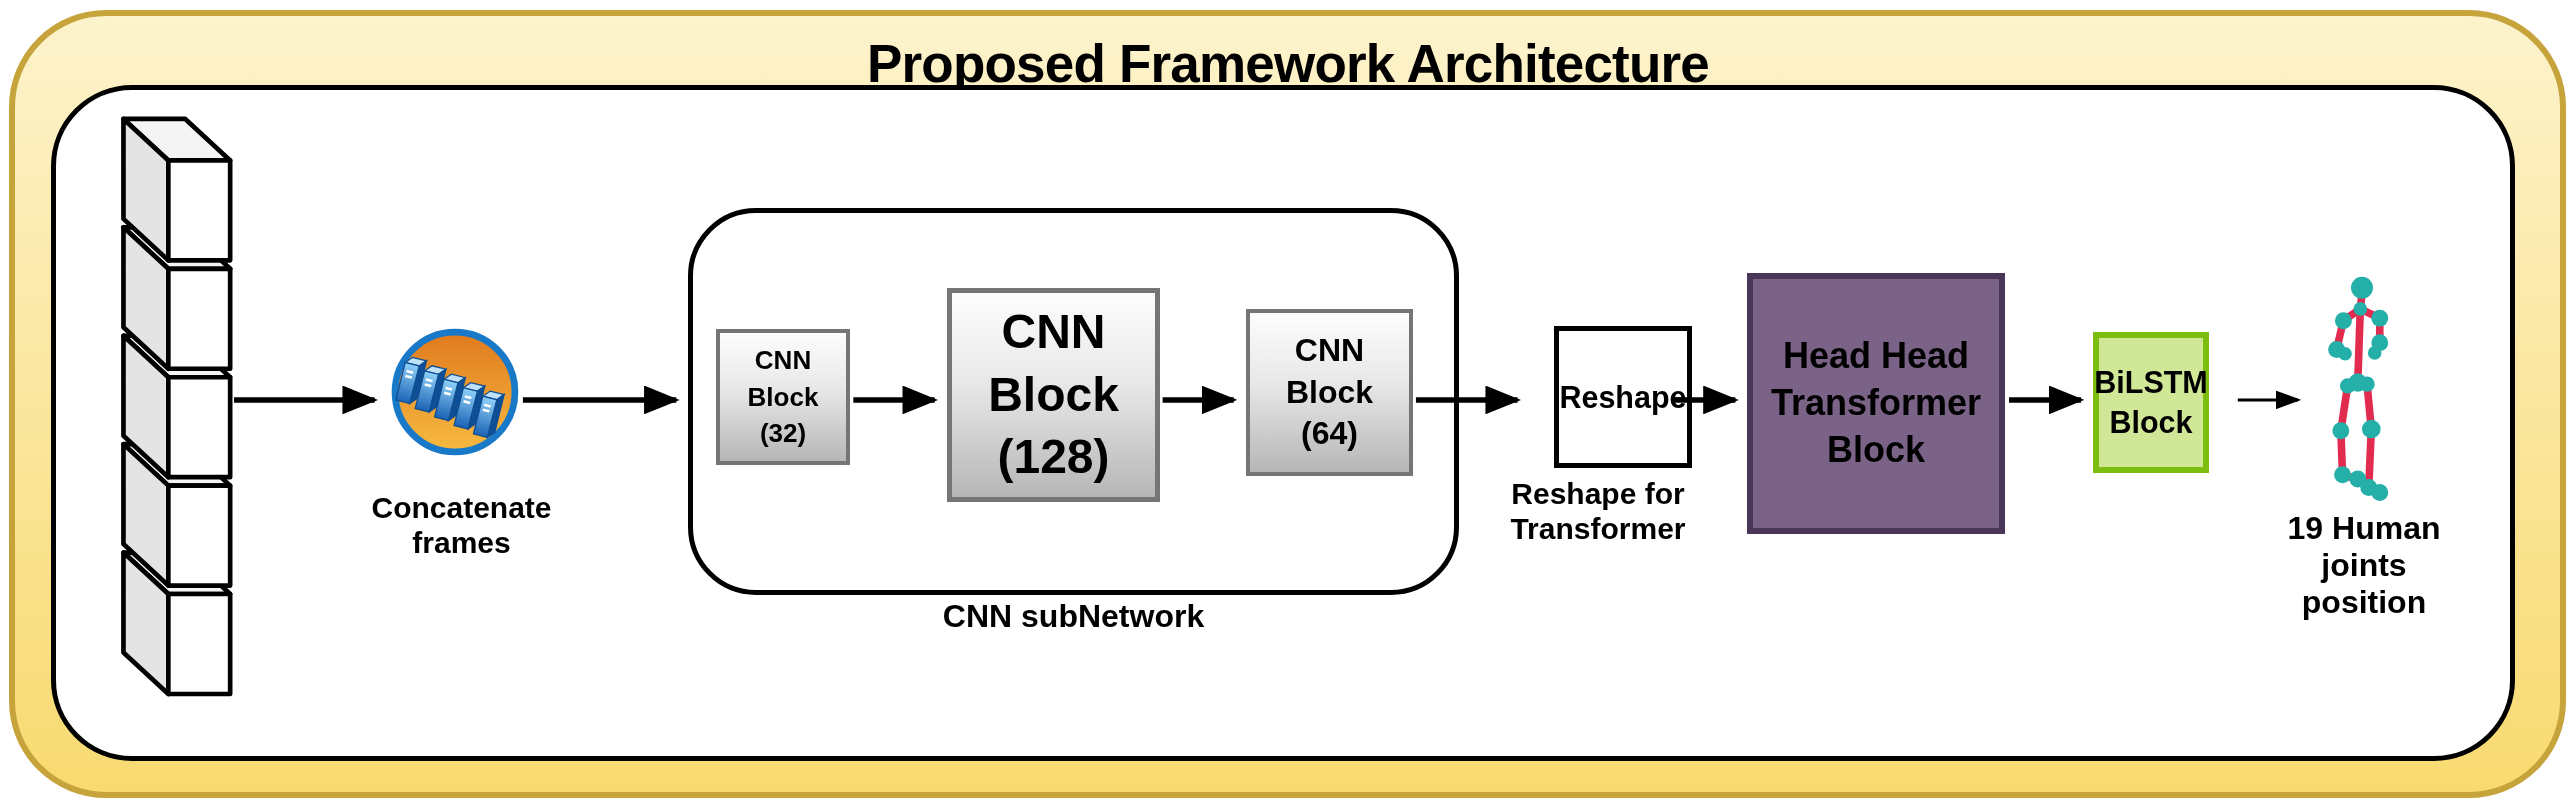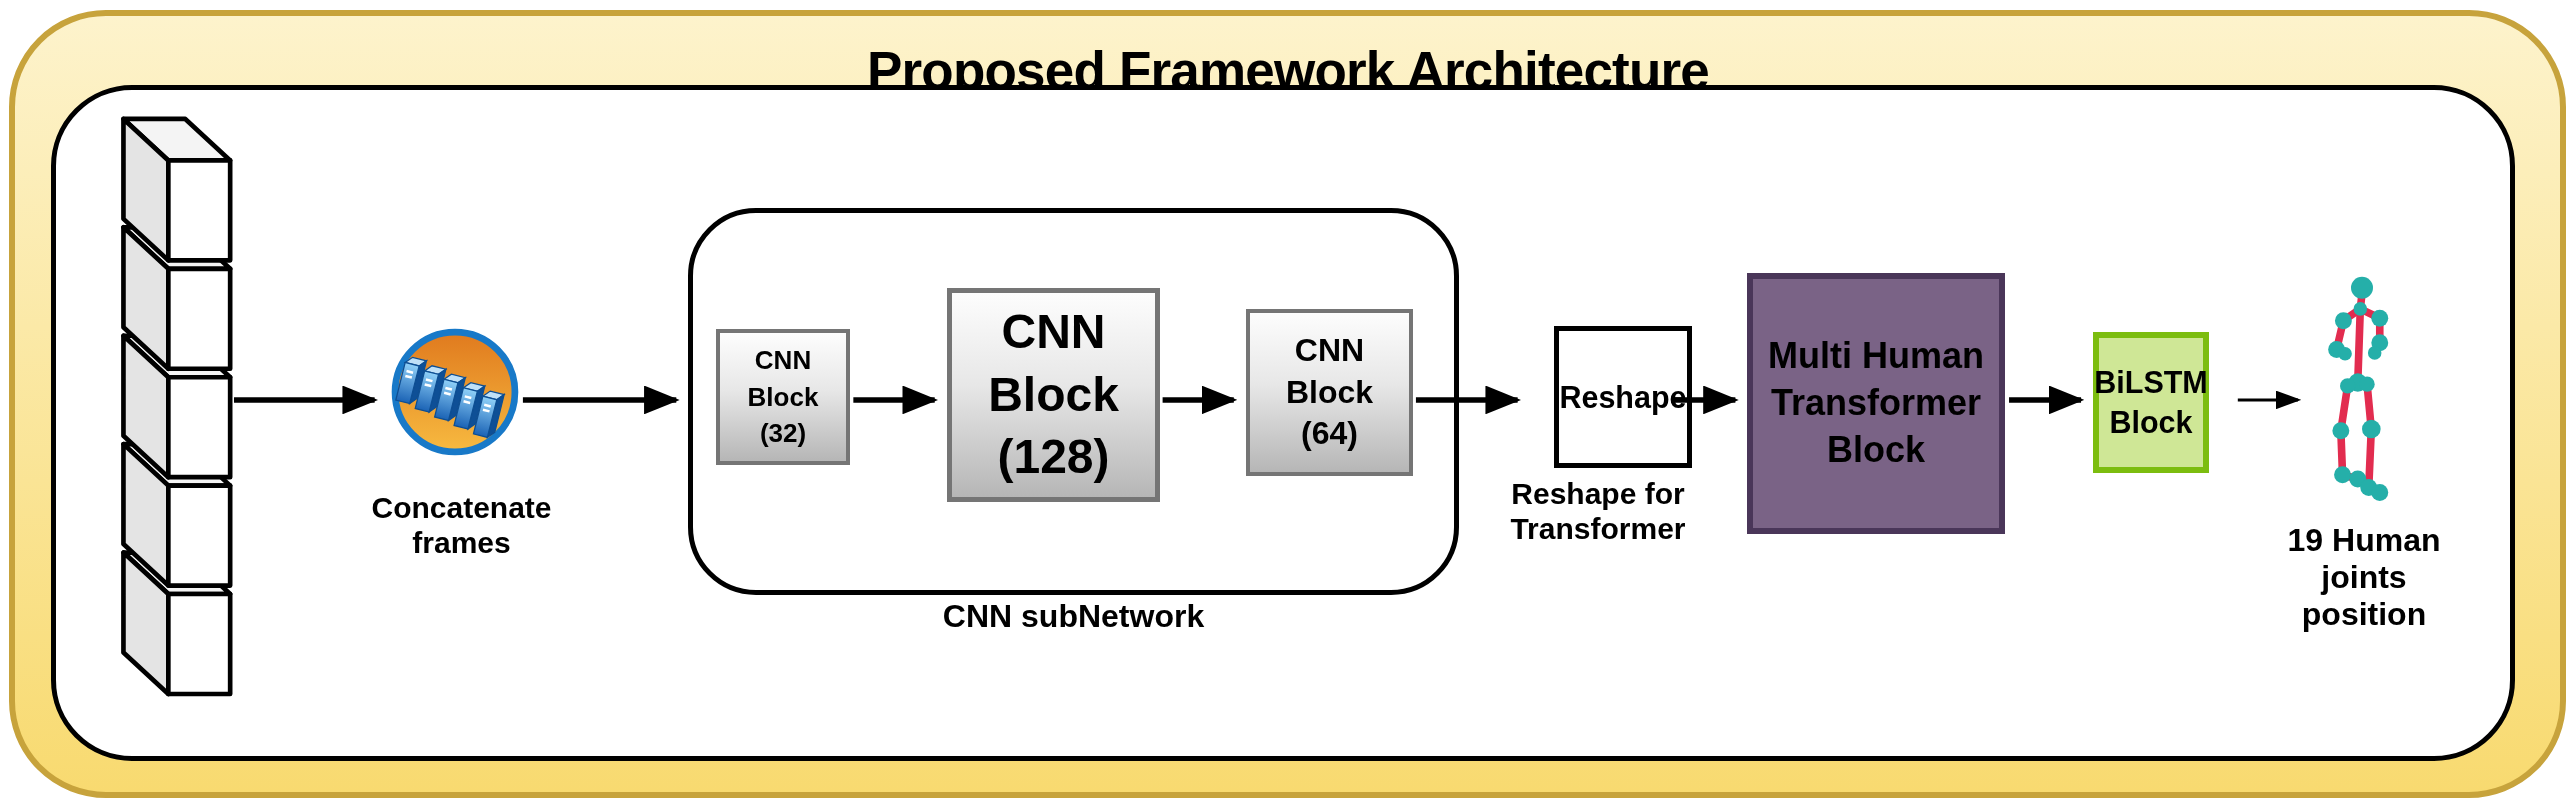--- a/index.html
+++ b/index.html
@@ -8,21 +8,21 @@
     font-family:"Liberation Sans", sans-serif; color:#000; background:#fff;
   }
   
   .outer-frame {
     position:absolute; left:8.5px; top:10.2px; width:2557px; height:788px;
     box-sizing:border-box; border:6px solid var(--outer_border,#C7A33C);
     border-radius:97px;
     background:linear-gradient(180deg, var(--outer_fill_top,#FDF3CC) 0%, var(--outer_fill_bottom,#F8DA70) 100%);
   }
   .diagram-title {
-    position:absolute; left:0; top:40px; width:100%; text-align:center;
+    position:absolute; left:0; top:33px; width:100%; text-align:center;
     font-size:53px; font-weight:700; letter-spacing:-0.8px;
   }
   
   .inner-panel {
     position:absolute; left:51px; top:85px; width:2464px; height:676px;
     box-sizing:border-box; background:#ffffff; border:5.1px solid #000;
     border-radius:81px;
   }
   .block {
     position:absolute; display:flex; align-items:center; justify-content:center;
@@ -168,21 +168,21 @@
   <div class="block gray-block" style="left:947px; top:288px; width:213px; height:214px; font-size:48px; border-width:5.1px;">CNN Block
 (128)</div>
   <div class="block gray-block" style="left:1246px; top:309px; width:167px; height:167px; font-size:32px;">CNN
 Block
 (64)</div>
 
   <div class="reshape-box">Reshape</div>
   <div class="caption" style="left:1437px; top:476px; width:322px; font-size:30px;">Reshape for
 Transformer</div>
 
-  <div class="block transformer-block">Multi Human
+  <div class="block transformer-block">Head Head
 Transformer
 Block</div>
 
   <div class="block bilstm-block">BiLSTM
 Block</div>
 
   <svg class="overlay" style="left:2318px; top:275px;" width="88" height="237" viewBox="0 0 104 280">
     <g>
       <line class="bone" x1="52" y1="22" x2="50" y2="40"></line>
       <line class="bone" x1="50" y1="40" x2="30" y2="54"></line>
@@ -214,21 +214,21 @@
       <circle class="joint" cx="35" cy="131" r="9"></circle>
       <circle class="joint" cx="58" cy="129" r="9"></circle>
       <circle class="joint" cx="27" cy="184" r="10"></circle>
       <circle class="joint" cx="63" cy="182" r="11"></circle>
       <circle class="joint" cx="29" cy="236" r="10"></circle>
       <circle class="joint" cx="47" cy="241" r="10"></circle>
       <circle class="joint" cx="60" cy="251" r="10"></circle>
       <circle class="joint" cx="73" cy="257" r="10"></circle>
     </g>
   </svg>
-  <div class="caption" style="left:2237px; top:522px; width:254px; font-size:32px; line-height:1.15;">19 Human
+  <div class="caption" style="left:2237px; top:510px; width:254px; font-size:32px; line-height:1.15;">19 Human
 joints
 position</div>
 
   <svg class="overlay" width="2576" height="810" viewBox="0 0 3040 956">
     <defs>
       <marker id="headBig" markerUnits="userSpaceOnUse" markerWidth="42" markerHeight="34" refX="38" refY="17" orient="auto">
         <path d="M0,0 L42,17 L0,34 Z" fill="#000"></path>
       </marker>
       <marker id="headSmall" markerUnits="userSpaceOnUse" markerWidth="30" markerHeight="22" refX="26" refY="11" orient="auto">
         <path d="M0,0 L30,11 L0,22 Z" fill="#000"></path>

